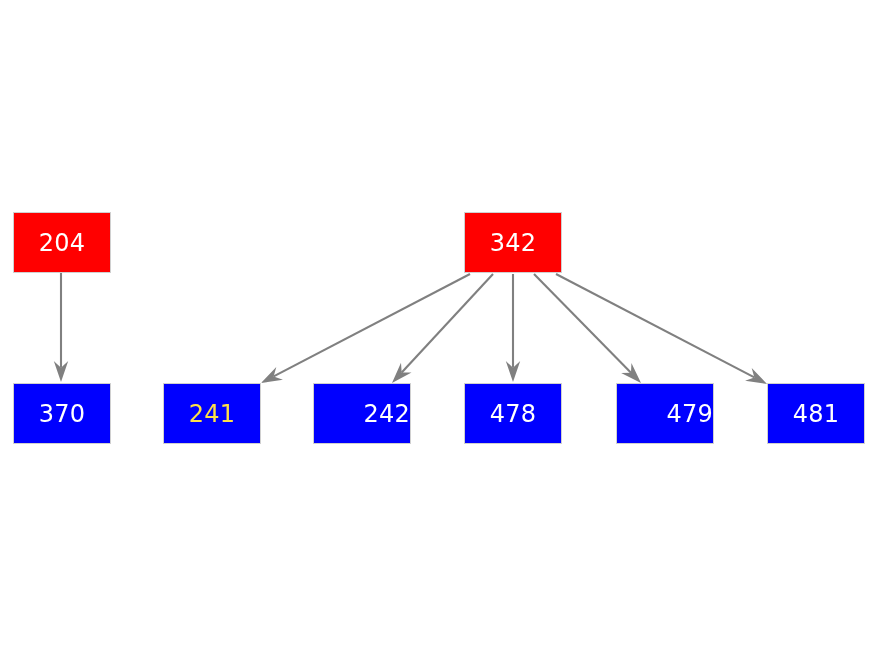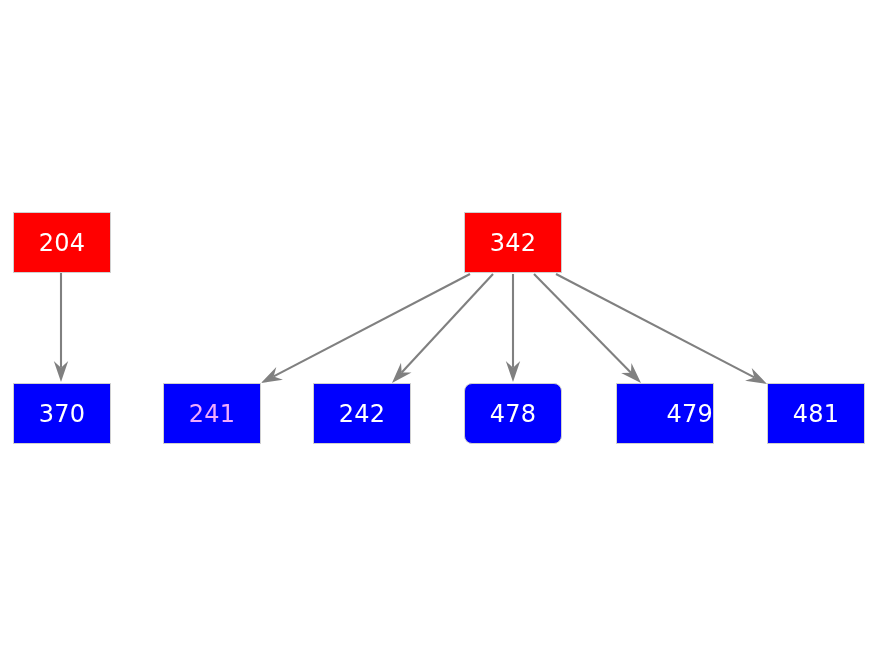--- a/index.html
+++ b/index.html
@@ -88,27 +88,27 @@
   <div id="nodes-layer">
       <div class="node-box" style="left: 13px; top: 212px; width: 98px; height: 61px; background: rgb(255, 0, 0); border-color: rgb(208, 208, 208); color: rgb(255, 255, 255);">
         <span class="node-label">204</span>
       </div>
       <div class="node-box" style="left: 464px; top: 212px; width: 98px; height: 61px; background: rgb(255, 0, 0); border-color: rgb(208, 208, 208); color: rgb(255, 255, 255);">
         <span class="node-label">342</span>
       </div>
       <div class="node-box" style="left: 13px; top: 383px; width: 98px; height: 61px; background: rgb(0, 0, 255); border-color: rgb(208, 208, 208); color: rgb(255, 255, 255); text-align: center;">
         <span class="node-label">370</span>
       </div>
-      <div class="node-box" style="left: 163px; top: 383px; width: 98px; height: 61px; background: rgb(0, 0, 255); border-color: rgb(208, 208, 208); color: #f0abfc; justify-content: center;">
+      <div class="node-box" style="left: 163px; top: 383px; width: 98px; height: 61px; background: rgb(0, 0, 255); border-color: rgb(208, 208, 208); color: #fde047; justify-content: center;">
         <span class="node-label">241</span>
       </div>
-      <div class="node-box" style="left: 313px; top: 383px; width: 98px; height: 61px; background: rgb(0, 0, 255); border-color: rgb(208, 208, 208); color: rgb(255, 255, 255);">
+      <div class="node-box" style="left: 313px; top: 383px; width: 98px; height: 61px; background: rgb(0, 0, 255); border-color: rgb(208, 208, 208); color: rgb(255, 255, 255); justify-content: flex-end;">
         <span class="node-label">242</span>
       </div>
-      <div class="node-box" style="left: 464px; top: 383px; width: 98px; height: 61px; background: rgb(0, 0, 255); border-color: rgb(208, 208, 208); color: rgb(255, 255, 255); border-radius: 8px;">
+      <div class="node-box" style="left: 464px; top: 383px; width: 98px; height: 61px; background: rgb(0, 0, 255); border-color: rgb(208, 208, 208); color: rgb(255, 255, 255);">
         <span class="node-label">478</span>
       </div>
       <div class="node-box" style="left: 616px; top: 383px; width: 98px; height: 61px; background: rgb(0, 0, 255); border-color: rgb(208, 208, 208); color: rgb(255, 255, 255); justify-content: flex-end;">
         <span class="node-label">479</span>
       </div>
       <div class="node-box" style="left: 767px; top: 383px; width: 98px; height: 61px; background: rgb(0, 0, 255); border-color: rgb(208, 208, 208); color: rgb(255, 255, 255); text-align: center;">
         <span class="node-label">481</span>
       </div>
     </div>
 

